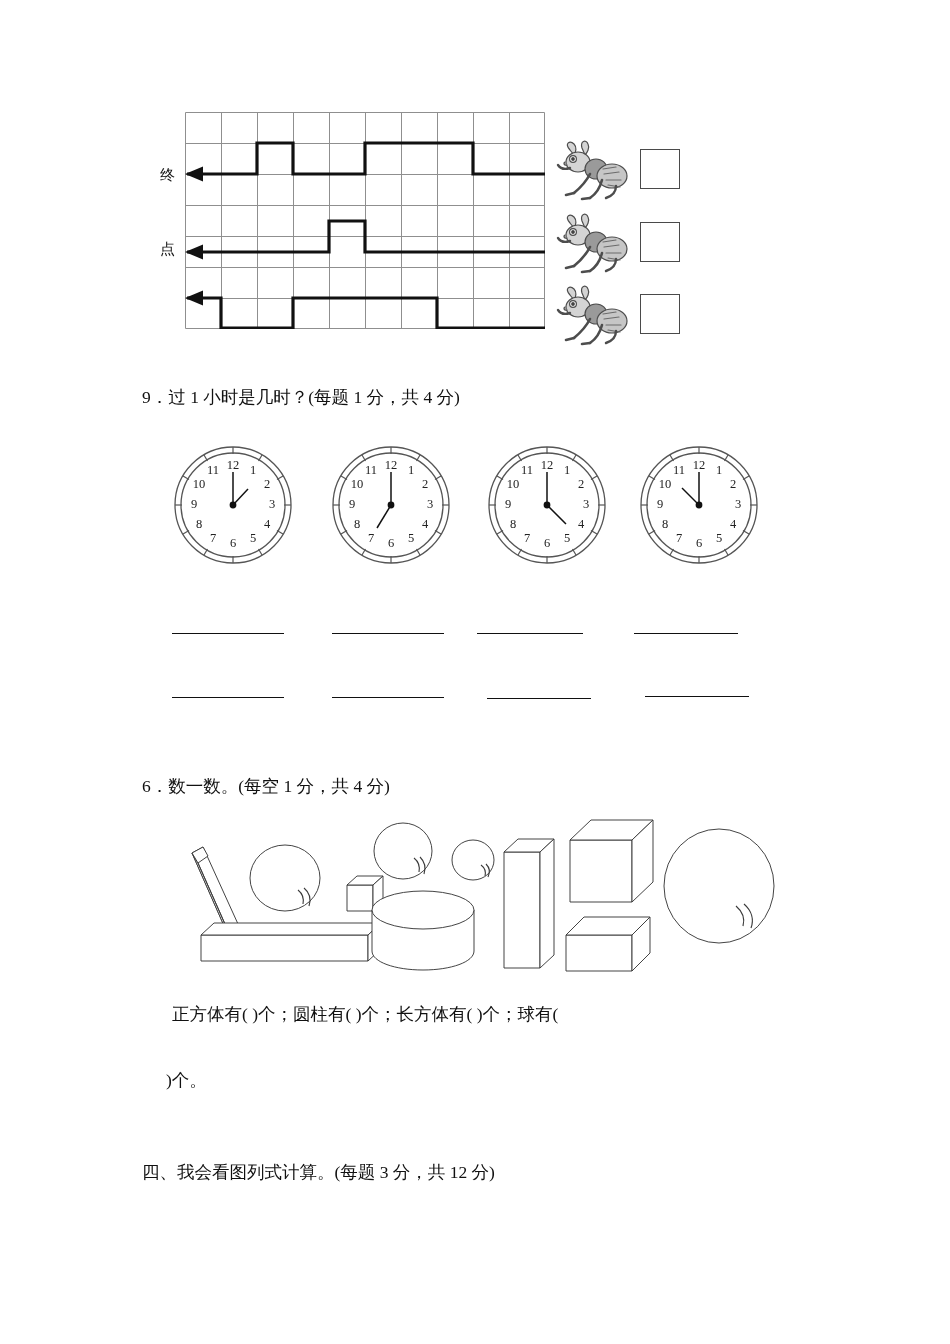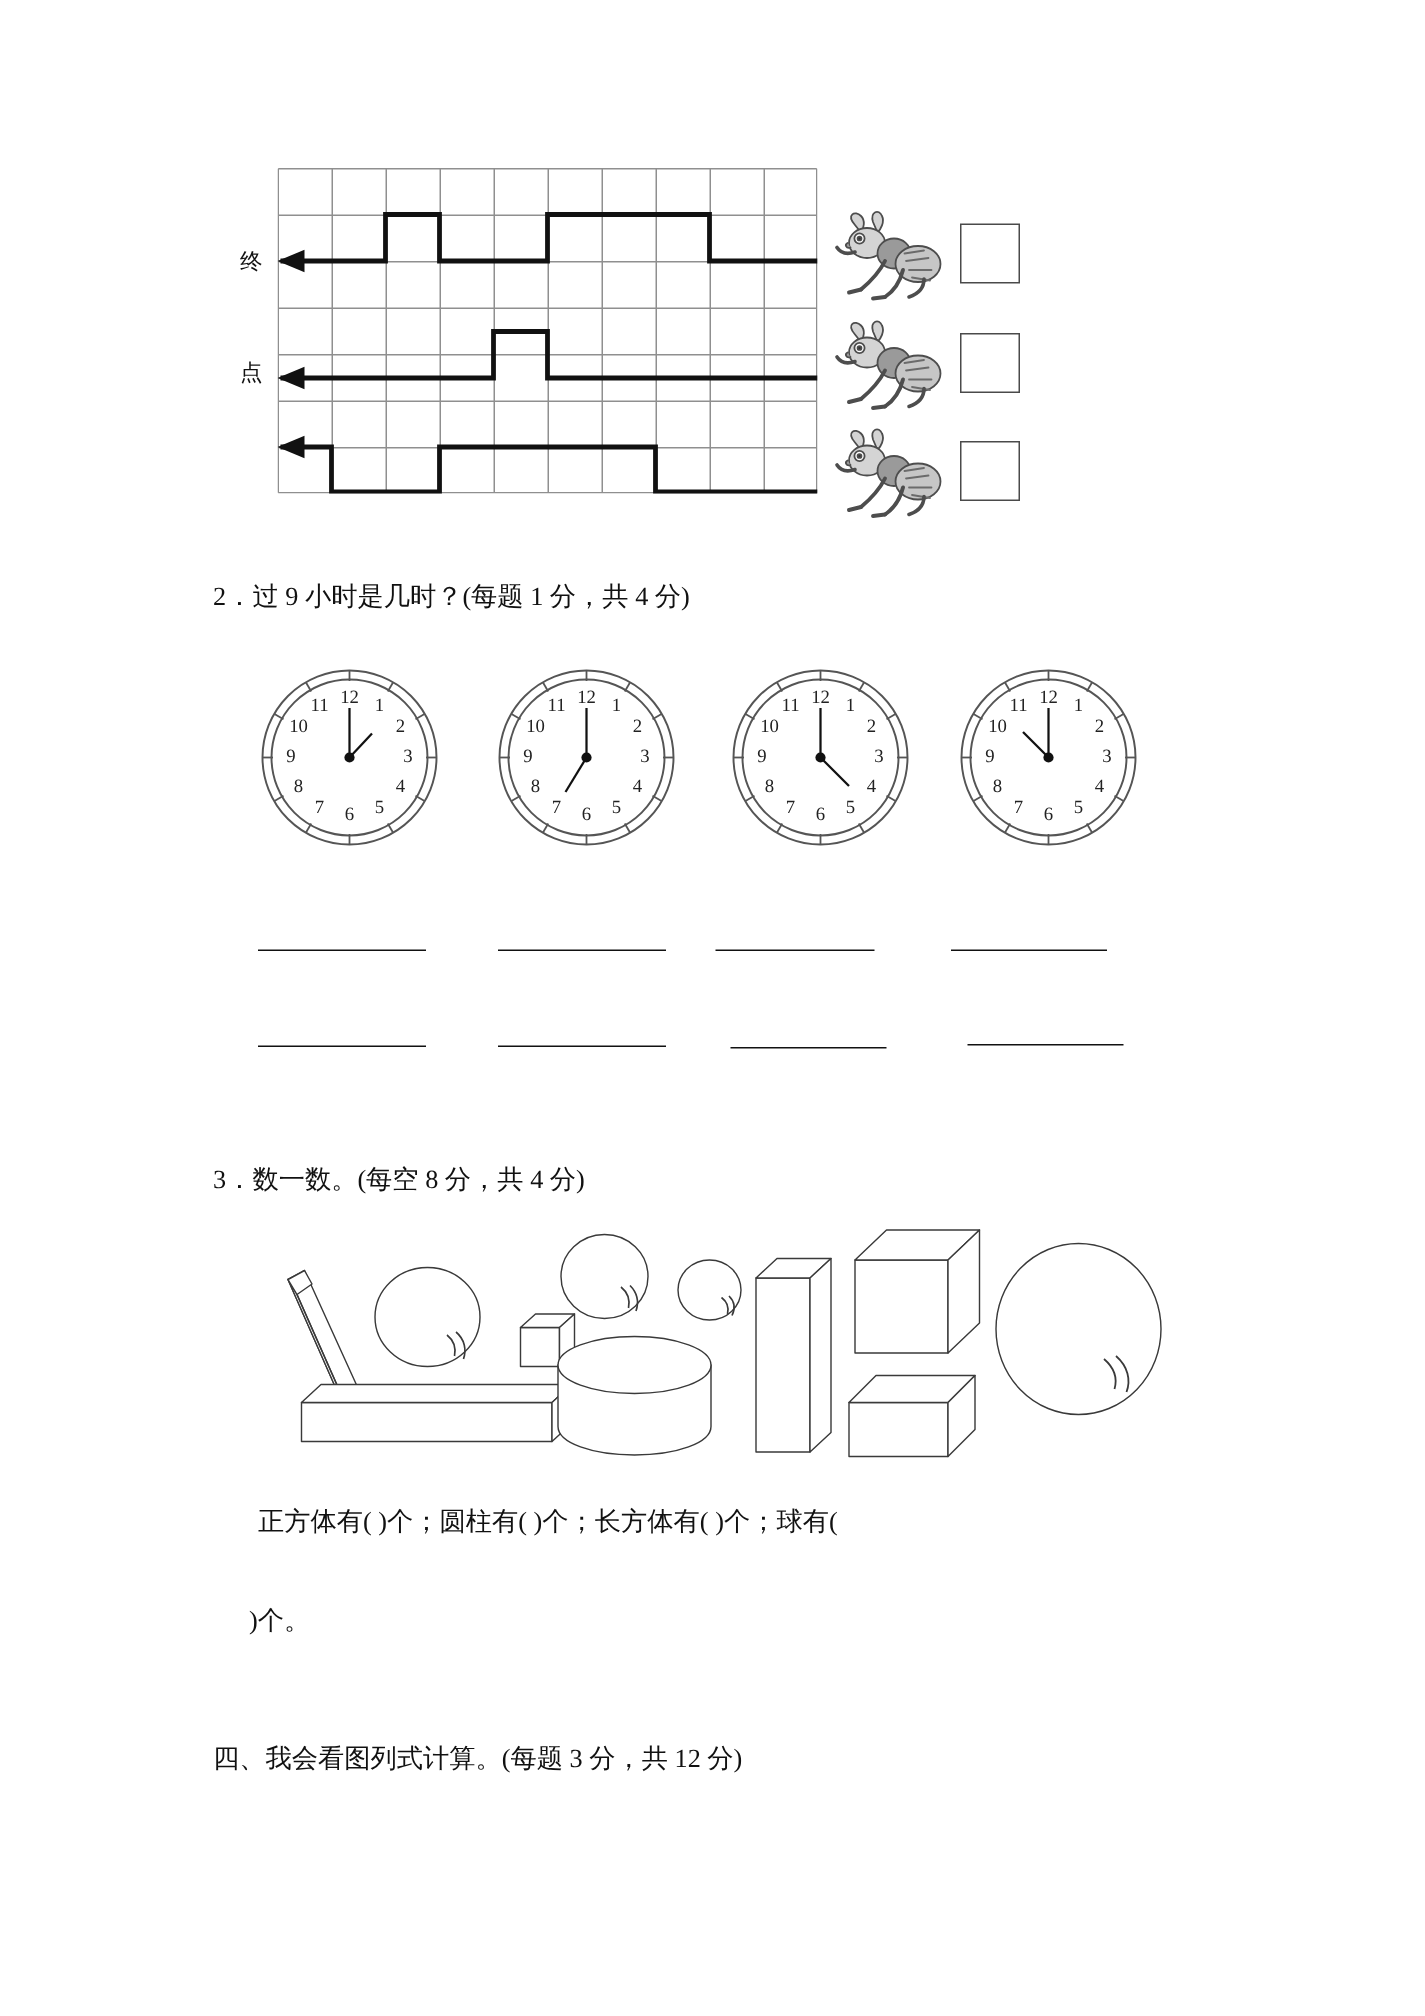--- a/index.html
+++ b/index.html
@@ -204,21 +204,21 @@
           <path d="M60,48 C60,54 56,58 50,60" fill="none" stroke-width="2.4"></path>
           <circle cx="17" cy="21" r="3.4" fill="#fff"></circle>
           <circle cx="17" cy="21" r="1.3" fill="#333"></circle>
           <path d="M11,27 C8,28 7,25 9,24" fill="#9a9a9a"></path>
         </g>
       </svg>
       <div class="ant-box"></div>
     </div>
   </div>
 
-  <div class="q-head" style="left:142px; top:385px;">2．过 9 小时是几时？(每题 1 分，共 4 分)</div>
+  <div class="q-head" style="left:142px; top:385px;">9．过 1 小时是几时？(每题 1 分，共 4 分)</div>
 
   <div id="clock-row">
 
     <svg class="clock" id="clock-1" viewBox="0 0 122 122" xmlns="http://www.w3.org/2000/svg">
       <circle cx="61" cy="61" r="58" fill="#fff" stroke="#555" stroke-width="1.3"></circle>
       <circle cx="61" cy="61" r="52" fill="#fff" stroke="#555" stroke-width="1.3"></circle>
       <g stroke="#555" stroke-width="1.2">
         <line x1="61" y1="3" x2="61" y2="10"></line>
           <line x1="61" y1="112" x2="61" y2="119"></line>
         <line x1="3" y1="61" x2="10" y2="61"></line>
@@ -363,21 +363,21 @@
   <div class="ans-line" style="left:172px; top:633px; width:112px;"></div>
   <div class="ans-line" style="left:332px; top:633px; width:112px;"></div>
   <div class="ans-line" style="left:477px; top:633px; width:106px;"></div>
   <div class="ans-line" style="left:634px; top:633px; width:104px;"></div>
 
   <div class="ans-line" style="left:172px; top:697px; width:112px;"></div>
   <div class="ans-line" style="left:332px; top:697px; width:112px;"></div>
   <div class="ans-line" style="left:487px; top:698px; width:104px;"></div>
   <div class="ans-line" style="left:645px; top:696px; width:104px;"></div>
 
-  <div class="q-head" style="left:142px; top:774px;">3．数一数。(每空 8 分，共 4 分)</div>
+  <div class="q-head" style="left:142px; top:774px;">6．数一数。(每空 1 分，共 4 分)</div>
 
   <div id="solids">
     <svg id="solids-svg" width="620" height="155" viewBox="0 0 620 155" xmlns="http://www.w3.org/2000/svg">
       <g fill="#ffffff" stroke="#3a3a3a" stroke-width="0.95" stroke-linejoin="round">
 
         <g>
           <path d="M22,35 L33,29 L78,128 L66,135 Z"></path>
           <path d="M22,35 L28,45 L70,140 L66,135 Z"></path>
           <path d="M22,35 L28,45 L38,38 L33,29 Z"></path>
           <path d="M28,45 L70,140"></path>

